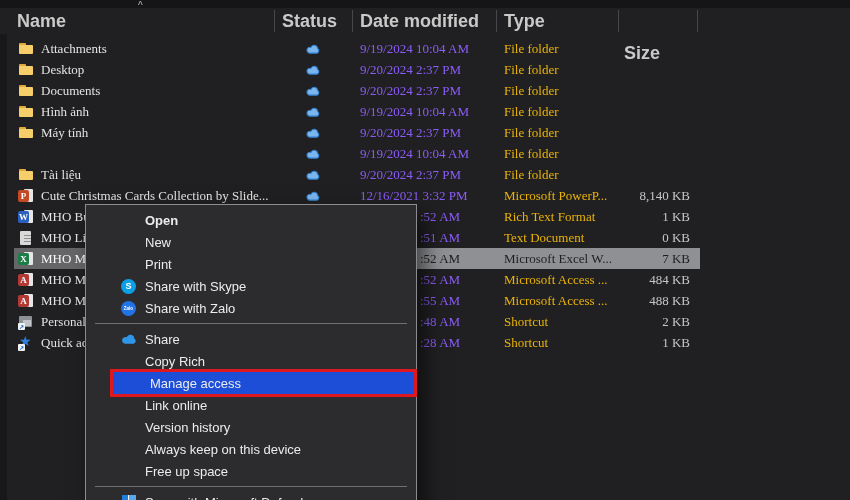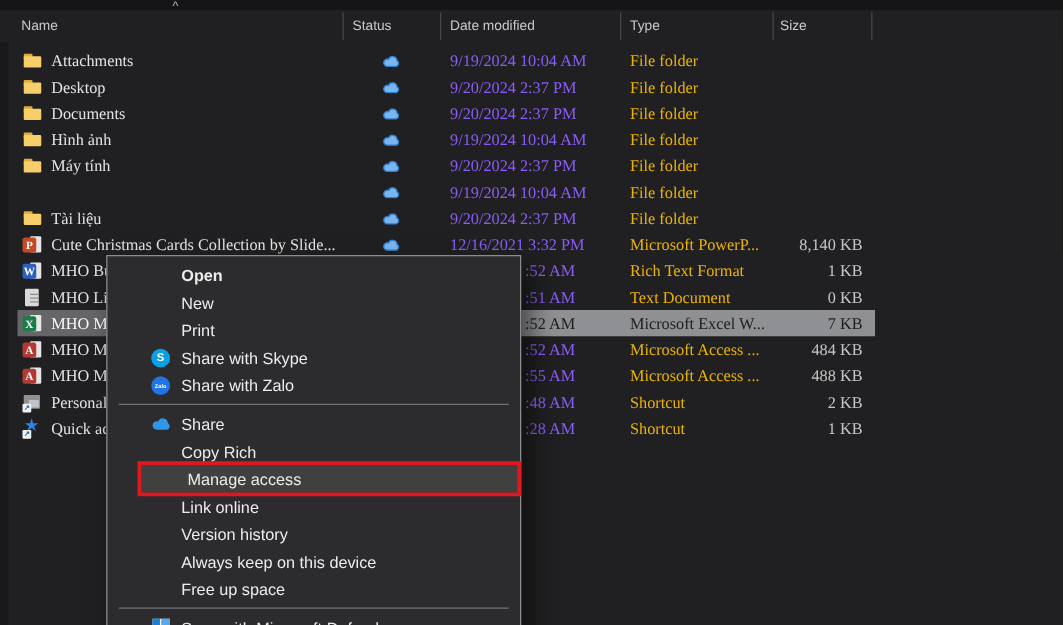--- a/index.html
+++ b/index.html
@@ -4,22 +4,22 @@
 <style>
   html,body{margin:0;padding:0;background:#101012;}
   .screen{position:relative;width:850px;height:500px;background:#202022;overflow:hidden;
           font-family:"Liberation Sans",sans-serif;color:#dedede;}
   .top-strip{position:absolute;left:0;top:0;width:100%;height:8px;background:#151517;}
   .left-strip{position:absolute;left:0;top:34px;bottom:0;width:7px;background:#18181a;}
 
   
   .header{position:absolute;top:8px;left:0;width:100%;height:26px;background:#202022;}
   .hlabel{position:absolute;top:0;height:26px;display:flex;align-items:center;
-          font-size:11px;color:#c9c9c9;white-space:nowrap;}
-  .h-name{left:17px;}.h-status{left:282px;}.h-date{left:360px;}.h-type{left:504px;}.h-size{left:624px;}
+          font-size:18px;color:#c9c9c9;white-space:nowrap;font-weight:bold;}
+  .h-name{left:17px;}.h-status{left:282px;}.h-date{left:360px;}.h-type{left:504px;}.h-size{left:624px;margin-top:32px;}
   .vsep{position:absolute;top:2px;height:22px;width:1px;background:#47474b;}
   .vs1{left:274px;}.vs2{left:352px;}.vs3{left:496px;}.vs4{left:618px;}.vs5{left:697px;}
   .sort-caret{position:absolute;left:138px;top:-8px;font-size:10px;color:#bdbdbd;}
 
   
   .rows{position:absolute;top:38px;left:0;right:0;}
   .row{position:relative;height:21px;font-size:13px;font-family:Liberation Serif, serif;}
   .row.selected::before{content:"";position:absolute;left:14px;width:686px;top:0;bottom:0;
       background:linear-gradient(90deg,#666668 0px,#666668 72px,#8e9093 115px,#8e9093 100%);}
   .cell{position:absolute;top:0;height:21px;display:flex;align-items:center;white-space:nowrap;}
@@ -47,21 +47,21 @@
   .arrow-badge{position:absolute;left:0;bottom:0;width:7px;height:7px;border-radius:1px;
         display:flex;align-items:center;justify-content:center;font-size:6px;font-weight:bold;}
 
   
   .context-menu{position:absolute;left:85px;top:204px;width:332px;height:310px;background:#2c2c2e;
         border:1px solid #8c8c90;box-shadow:8px 10px 20px rgba(0,0,0,.55);padding-top:4px;
         box-sizing:border-box;z-index:10;}
   .menu-item{position:relative;height:22px;display:flex;align-items:center;padding-left:34px;
         font-size:13px;color:#ececec;margin-left:25px;}
   .menu-item.bold{font-weight:bold;}
-  .menu-item.highlight{background:#404040;padding-left:39px;}
+  .menu-item.highlight{background:#1d4ed8;padding-left:39px;}
   .mi-icon{position:absolute;left:9px;width:17px;height:17px;display:flex;align-items:center;justify-content:center;}
   .menu-sep{height:1px;background:#707074;margin:4px 9px;}
   .circle-ic{width:15px;height:15px;border-radius:50%;color:#fff;display:flex;align-items:center;
         justify-content:center;font-weight:bold;}
   .defender-ic{width:14px;height:14px;display:grid;grid-template-columns:1fr 1fr;grid-template-rows:1fr 1fr;
         gap:1px;background:#f2f2f2;padding:0px;}
   .annotation-box{position:absolute;left:-1px;right:-1px;top:-3px;bottom:-3px;
         border:3px solid #df1820;pointer-events:none;z-index:5;}
 </style>
 </head>

